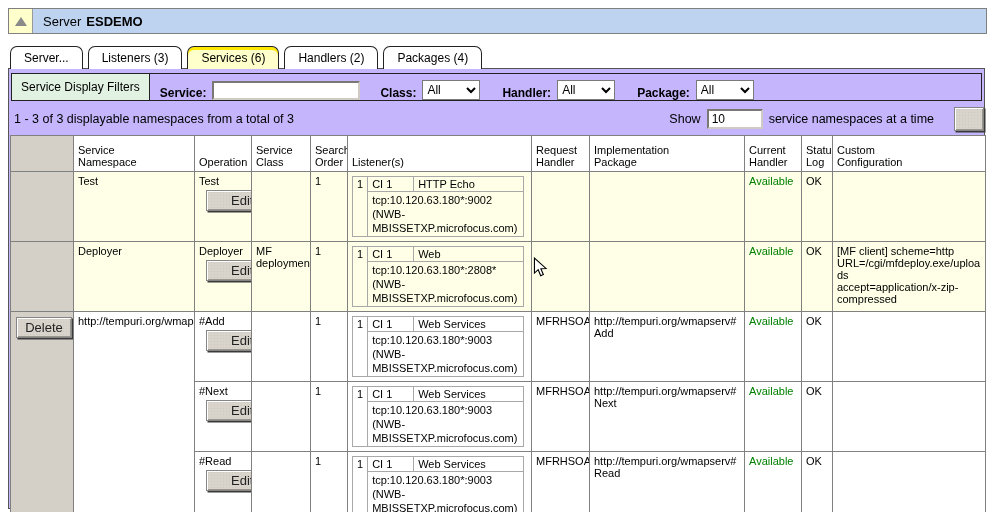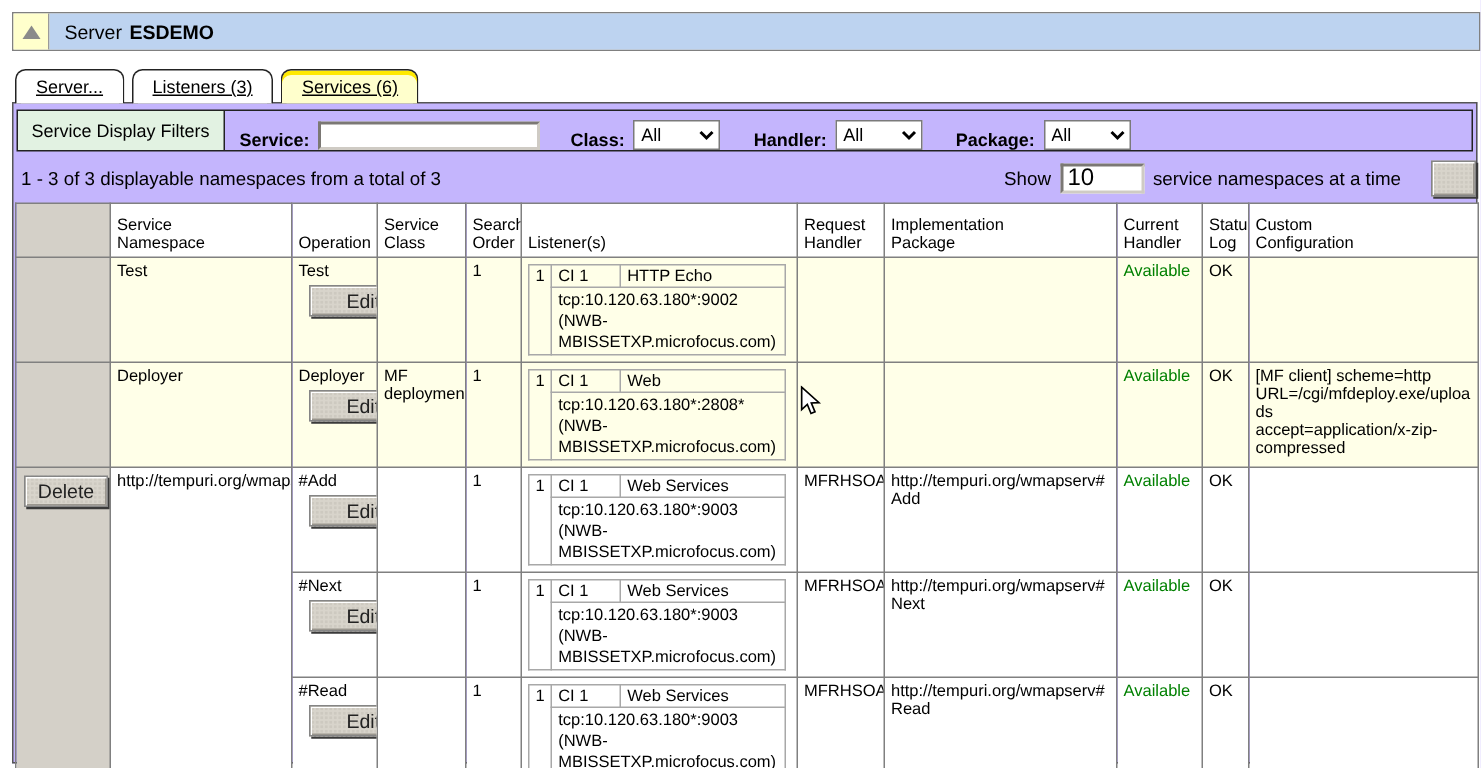--- a/index.html
+++ b/index.html
@@ -11,21 +11,21 @@
   .hdrbar { display: flex; height: 26px; width: 979px; border: 1px solid #808080; }
   .collapse-box { width: 24px; background: #ffffcc; border-right: 1px solid #9a9a9a;
                   display: flex; align-items: center; justify-content: center; cursor: pointer; }
   .tri-up { width: 0; height: 0; border-left: 6px solid transparent; border-right: 6px solid transparent;
             border-bottom: 9px solid #8a8a8a; }
   .hdr-blue { flex: 1; background: #bdd3f0; display: flex; align-items: center; padding-left: 10px;
               font-size: 13px; }
   .hdr-blue b { margin-left: 5px; }
 
   
-  .tabs { display: flex; gap: 5px; margin: 12px 0 0 2px; position: relative; z-index: 2; text-decoration: underline; }
+  .tabs { display: flex; gap: 5px; margin: 12px 0 0 2px; position: relative; z-index: 2; }
   .tab { border: 1px solid #222; border-bottom: none; border-radius: 7px 7px 0 0;
          background: #fff; padding: 4px 13px 4px 13px; font-size: 12px; height: 23px;
          cursor: pointer; position: relative; }
   .tab.active { background: #ffffcc; box-shadow: inset 0 3px 0 #ffe900; }
 
   
   .content { width: 977px; height: 441px; border: 1px solid #555; margin-top: -1px;
              background: #c4b5fd; position: relative; }
 
   
@@ -37,21 +37,21 @@
   .filter-fields .lbl { font-weight: bold; white-space: nowrap; }
   .filter-fields input[type=text] { width: 148px; height: 19px; border: 2px inset #cfcbc4;
                                     font-size: 12px; padding: 0 3px; }
   .filter-fields select { width: 58px; height: 20px; font-size: 12px;
                           background: #fff; border: 1px solid #7a7a7a; margin-right: 16px; }
 
   
   .inforow { display: flex; align-items: center; margin: 5px 2px 4px 2px; font-size: 12.5px; height: 25px; }
   .inforow .summary { flex: 1; padding-left: 3px; }
   .inforow .show-group { display: flex; align-items: center; gap: 6px; }
-  .inforow input { width: 56px; height: 20px; border: 2px inset #cfcbc4; font-size: 16px; padding: 0 3px; }
+  .inforow input { width: 56px; height: 20px; border: 2px inset #cfcbc4; font-size: 12px; padding: 0 3px; }
   .apply-btn { width: 30px; height: 24px; margin-left: 14px; margin-right: -2px; }
 
   
   .btn { background: #d8d4cb;
          background-image: radial-gradient(#cdc9c0 1px, rgba(0,0,0,0) 1px); background-size: 3px 3px;
          border: 1px solid #858585;
          box-shadow: inset 1px 1px 0 #ffffff, inset -1px -1px 0 #9a968e, 1.5px 1.5px 0 #3a3a3a;
          font-family: "Liberation Sans", sans-serif; font-size: 13px; color: #222;
          padding: 2px 10px; cursor: pointer; }
 
@@ -97,20 +97,22 @@
     <div class="hdr-blue">
       <span>Server</span>
       <b>ESDEMO</b>
     </div>
   </div>
 
   <div class="tabs">
     <div class="tab">Server...</div>
     <div class="tab">Listeners (3)</div>
     <div class="tab active">Services (6)</div>
+    <div class="tab">Handlers (2)</div>
+    <div class="tab">Packages (4)</div>
   </div>
 
   <div class="content">
 
     <div class="filterbar">
       <div class="filter-title">Service Display Filters</div>
       <div class="filter-fields">
         <span class="lbl">Service:</span>
         <input type="text" value="" style="">
         <span class="lbl" style="margin-left:14px">Class:</span>

